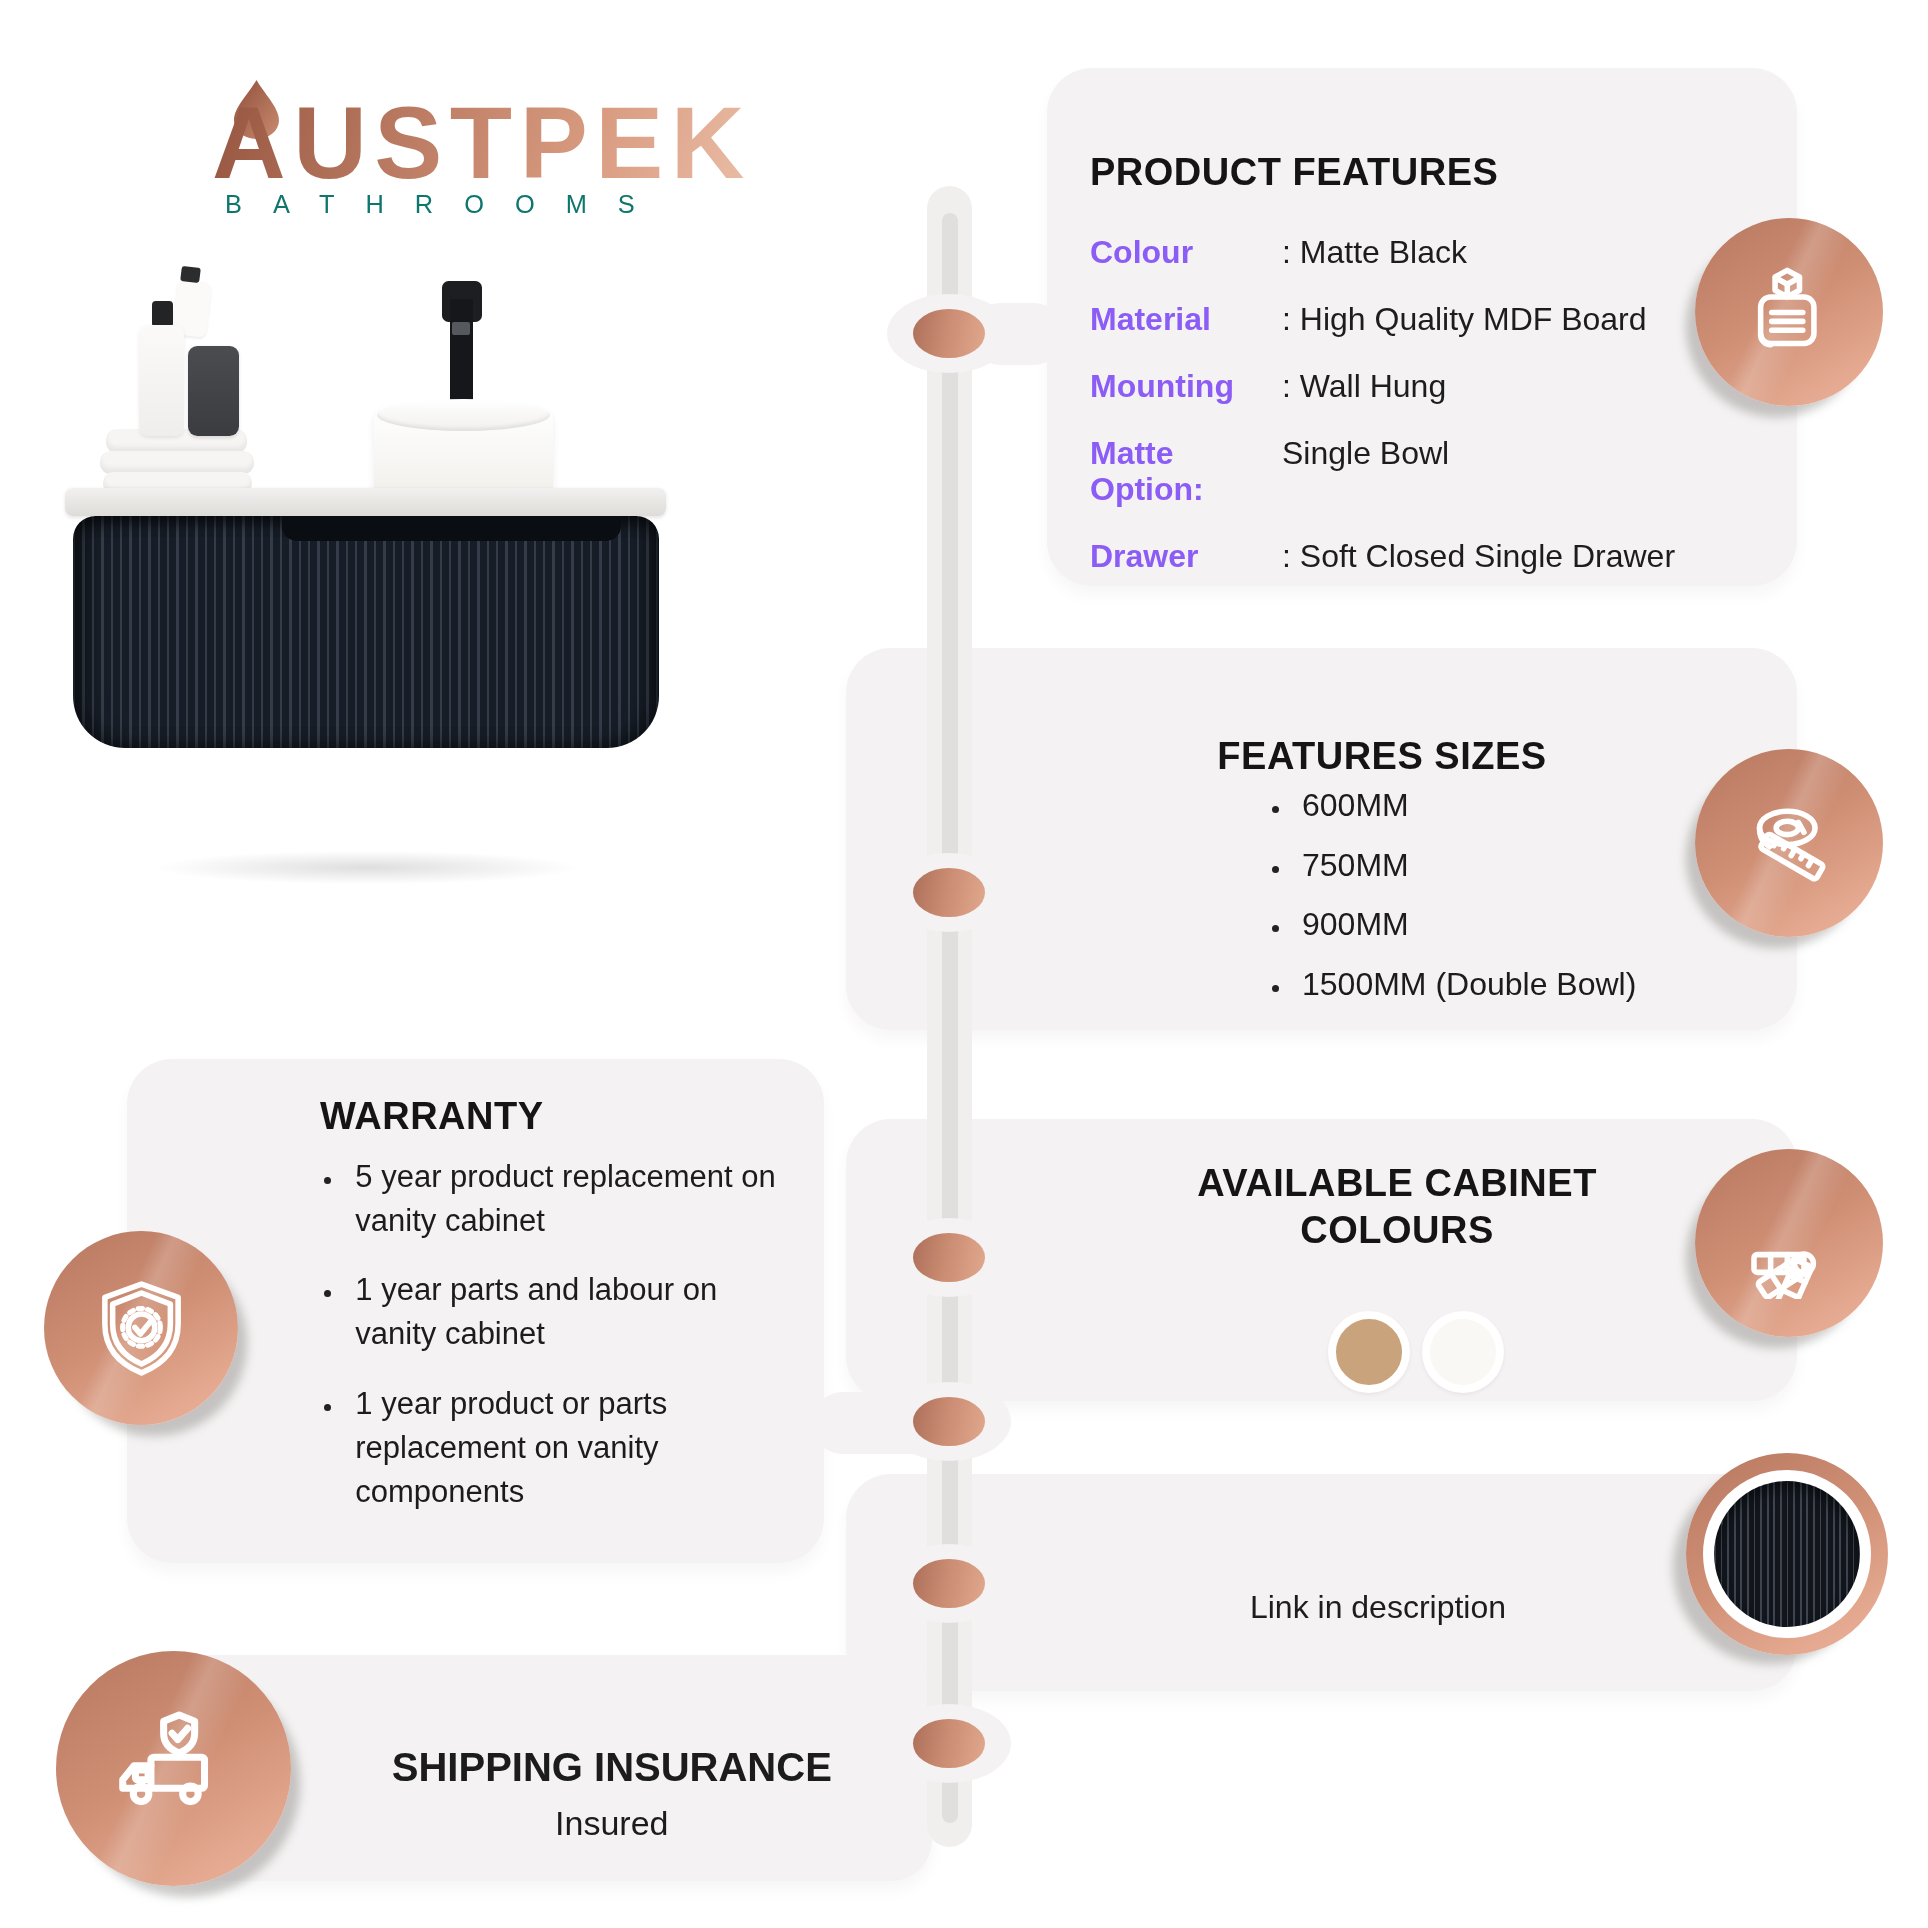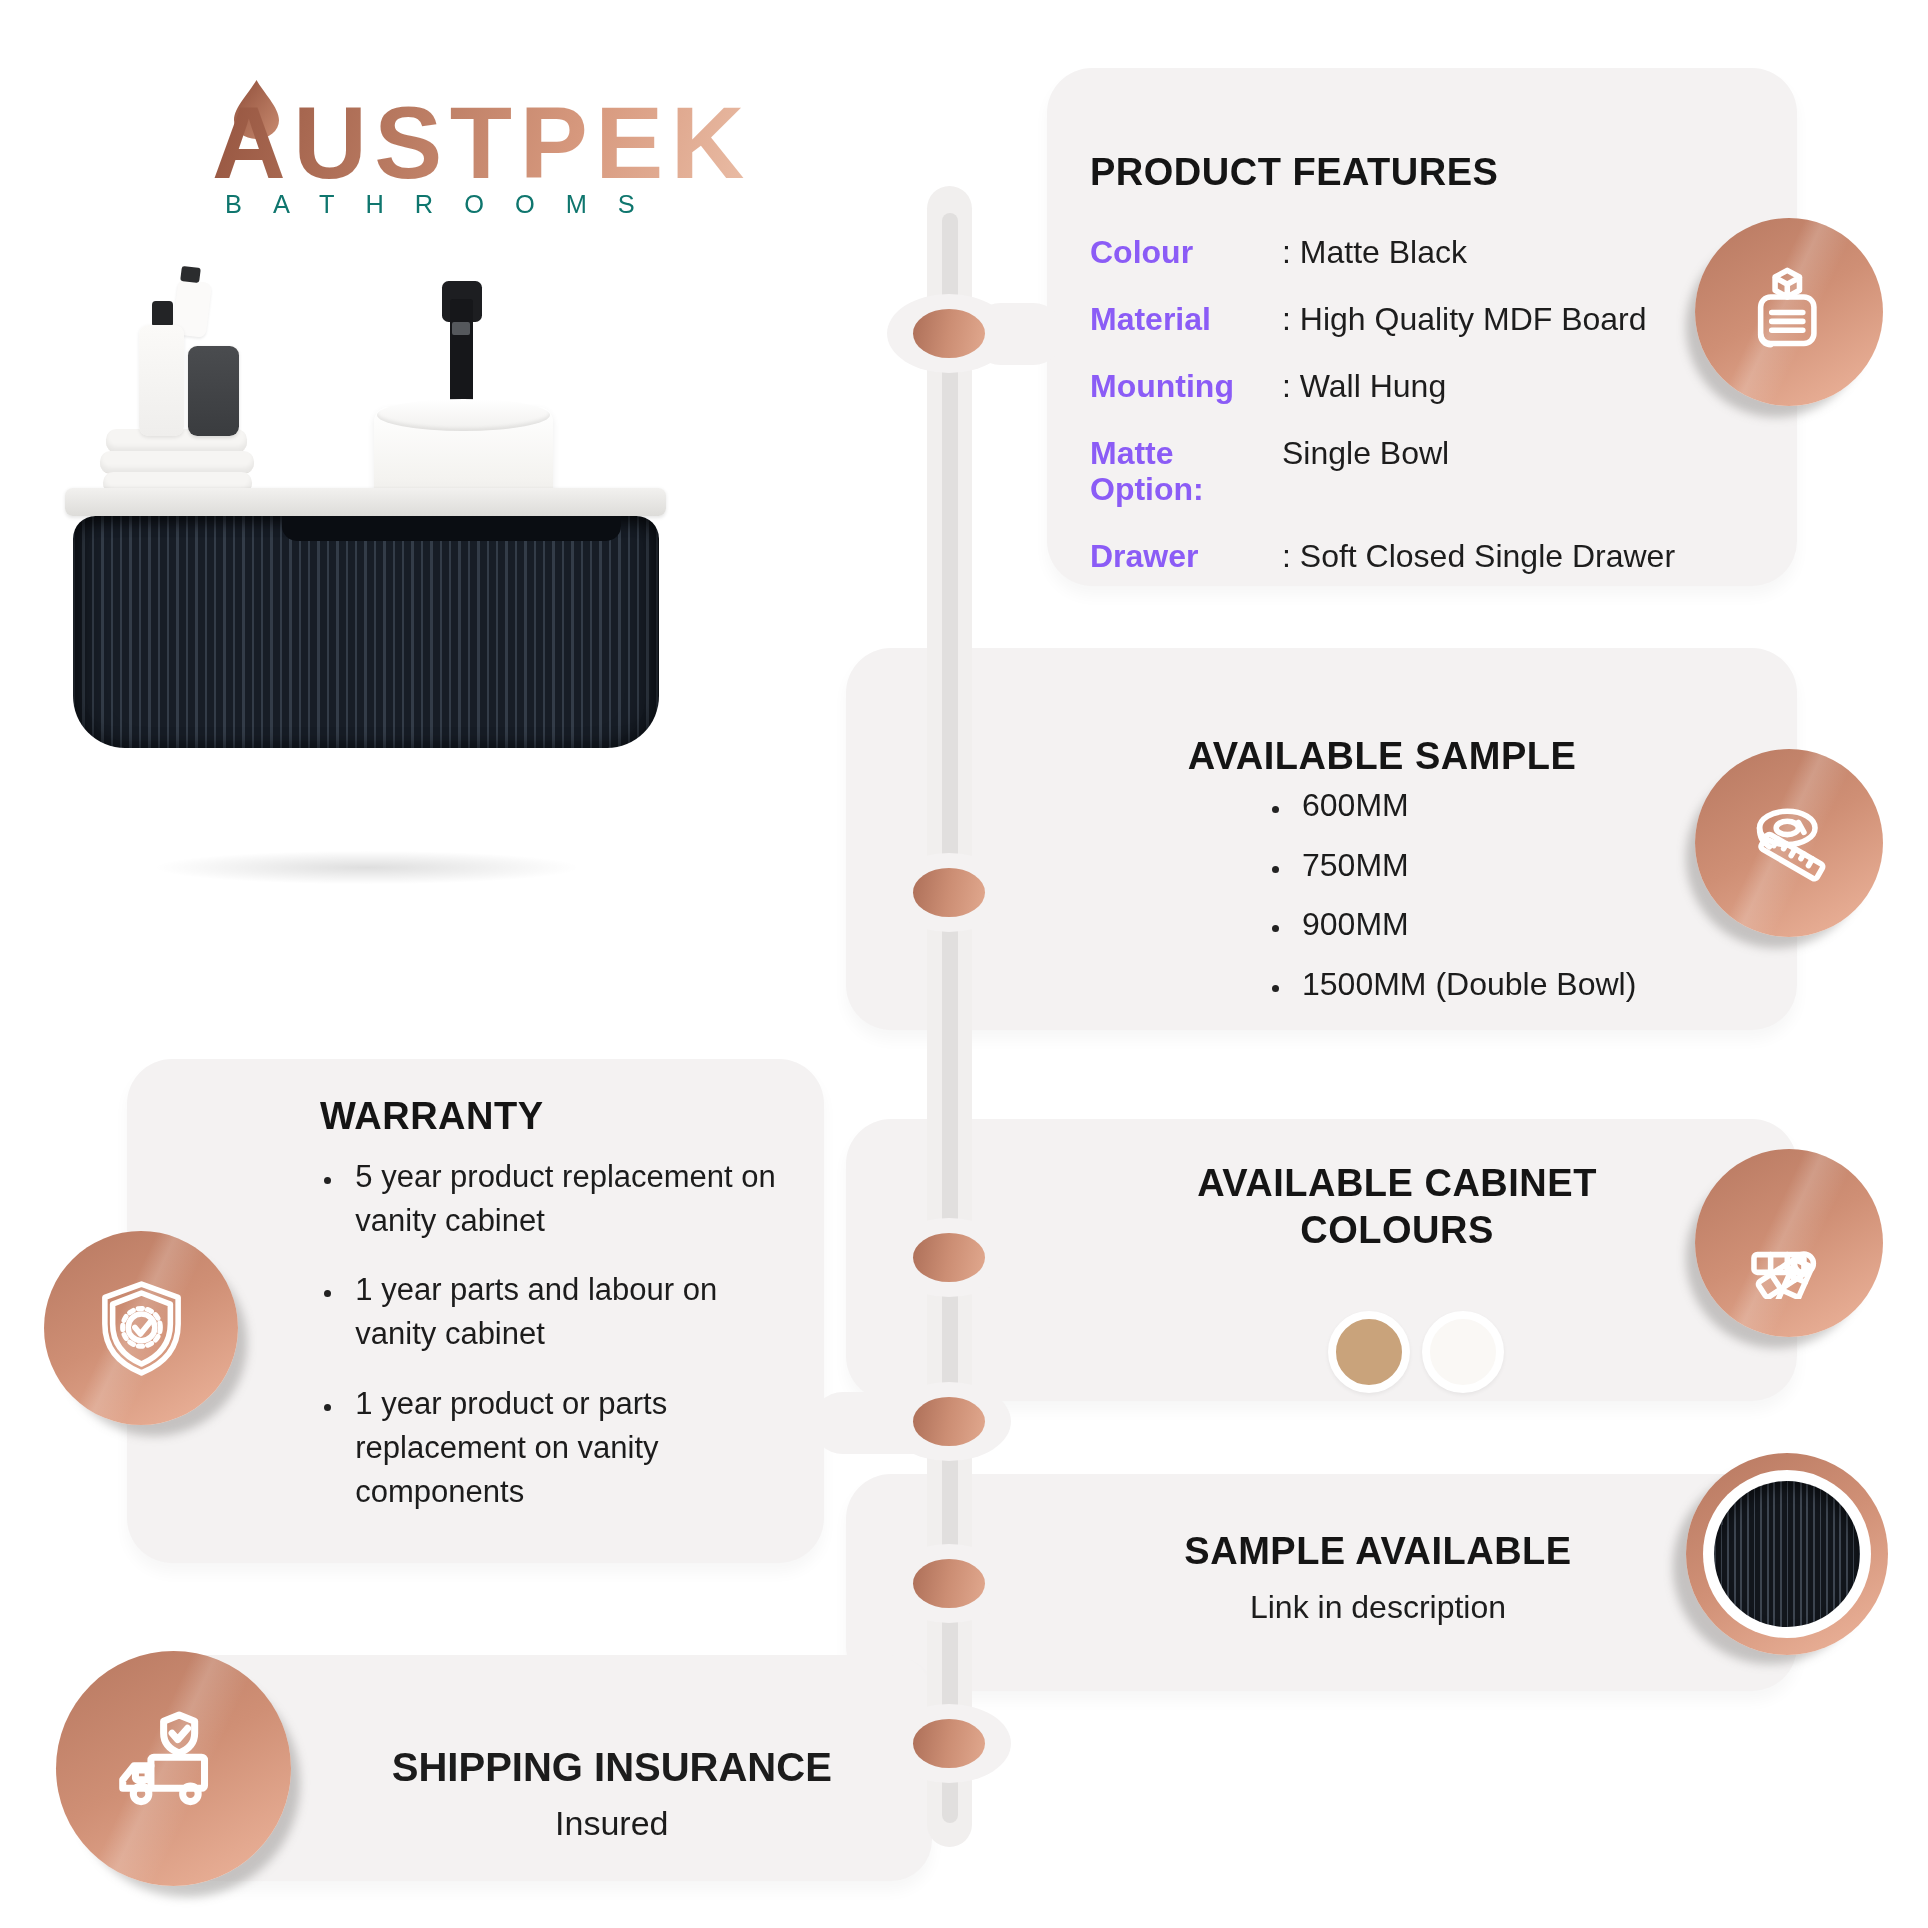--- a/index.html
+++ b/index.html
@@ -182,21 +182,21 @@
           <span class="pf-value">Single Bowl</span>
         </div>
       <div class="pf-row">
           <span class="pf-label">Drawer</span>
           <span class="pf-value">: Soft Closed Single Drawer</span>
         </div>
     </div>
   </div>
 
   <div class="card sz-card">
-    <div class="card-title">AVAILABLE SAMPLE</div>
+    <div class="card-title">FEATURES SIZES</div>
     <ul class="sz-list">
       <li>600MM</li>
       <li>750MM</li>
       <li>900MM</li>
       <li>1500MM (Double Bowl)</li>
     </ul>
   </div>
 
   <div class="card wr-card">
     <div class="card-title">WARRANTY</div>
@@ -210,21 +210,20 @@
   <div class="card cc-card">
     <div class="cc-title card-title">
       <div>AVAILABLE CABINET</div>
       <div>COLOURS</div>
     </div>
     <div class="swatch" style="left:482px;top:192px;;background:#c9a37b"></div>
     <div class="swatch" style="left:576px;top:192px;;background:#faf8f5"></div>
   </div>
 
   <div class="card sm-card">
-    <div class="card-title">SAMPLE AVAILABLE</div>
     <div class="sm-sub">Link in description</div>
   </div>
 
   <div class="card sh-card">
     <div class="sh-title">SHIPPING INSURANCE</div>
     <div class="sh-sub">Insured</div>
   </div>
 
   <div class="tl-connector" style="left:970px;top:303px;width:94px;"></div>
   <div class="tl-connector" style="left:812px;top:1392px;width:141px;"></div>

